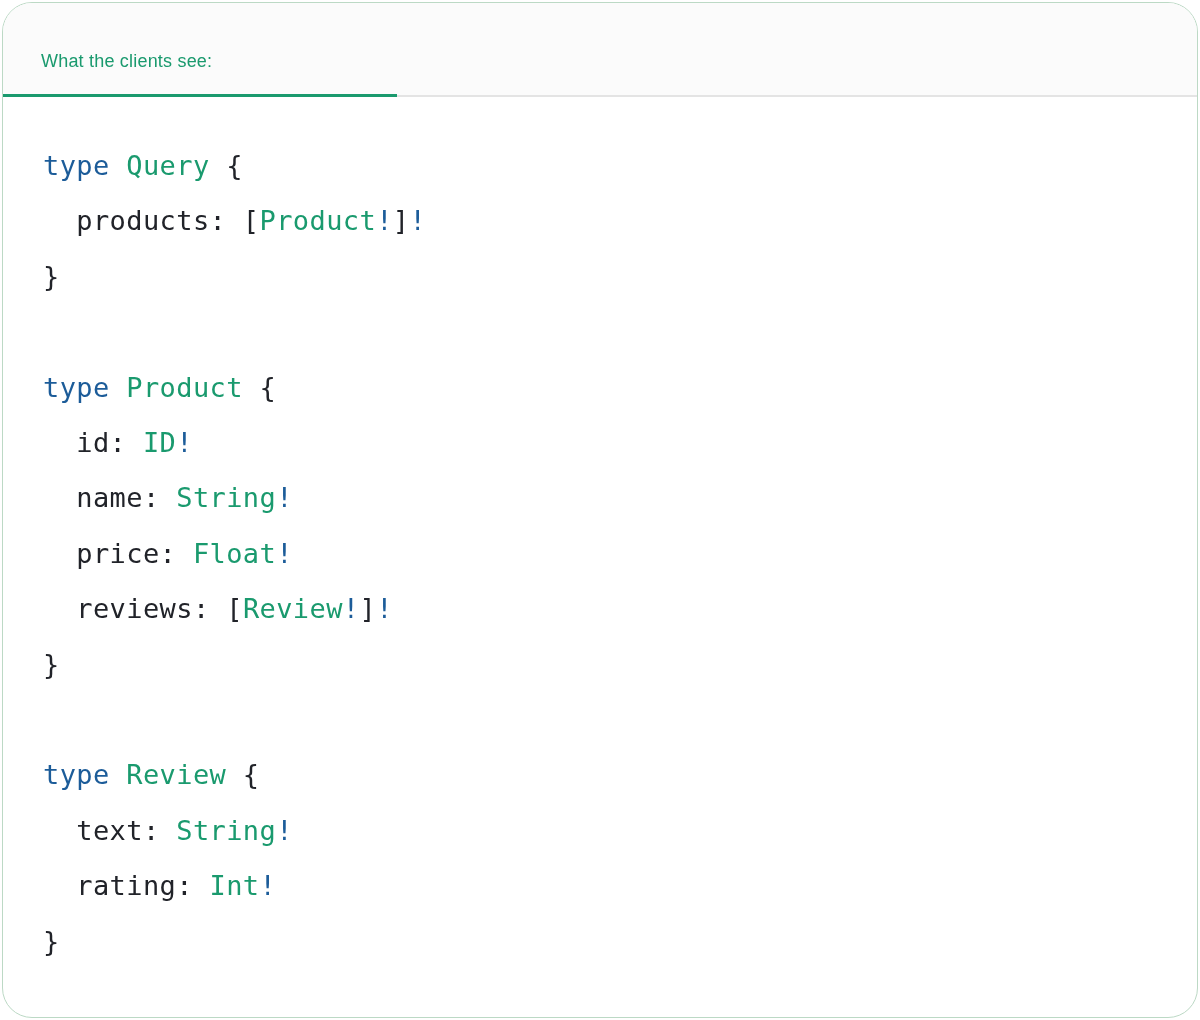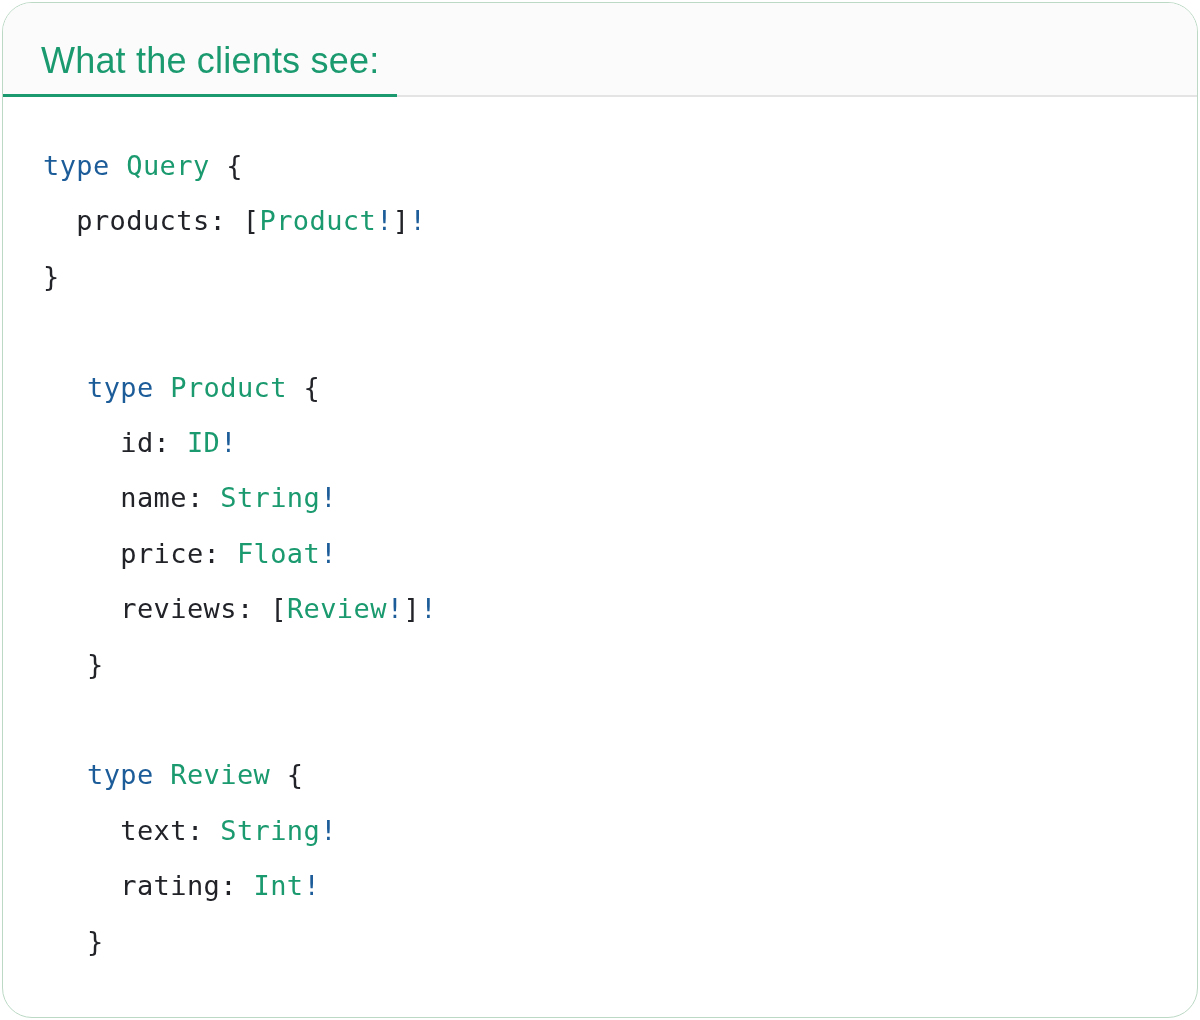--- a/index.html
+++ b/index.html
@@ -46,21 +46,21 @@
   .tab{
     position:relative;
     height:100%;
     display:flex;
     align-items:center;
     padding-left:38px;
     cursor:pointer;
   }
   .tab-label{
     color:var(--green);
-    font-size:36px;
+    font-size:18px;
     font-weight:500;
     letter-spacing:0.2px;
     margin-top:22px;
   }
   .active-underline{
     position:absolute;
     left:0; bottom:0;
     width:394px;
     height:3px;
     background:var(--green);
@@ -70,21 +70,20 @@
     padding:41px 40px 20px 40px;
     font-family:"DejaVu Sans Mono", monospace;
     font-size:27px;
     line-height:55.4px;
     letter-spacing:0.4px;
     color:var(--code);
     white-space:pre;
   }
   .code-block + .code-block{
     margin-top:55.4px;
-    margin-left:44px;
   }
   .tok-kw{color:var(--blue);}
   .tok-type{color:var(--green);}
   .tok-bang{color:var(--blue);}
   .tok-plain{color:var(--code);}
 </style>
 </head>
 <body>
 
 <div class="screen">

